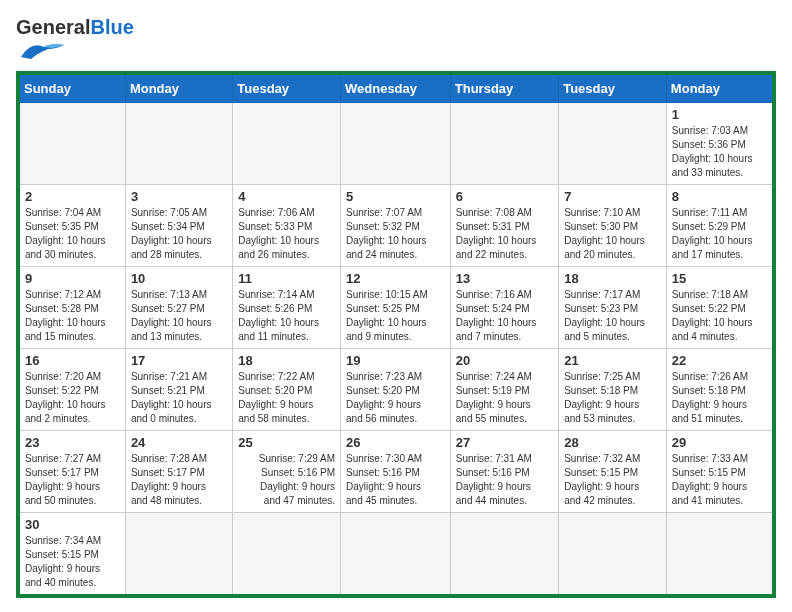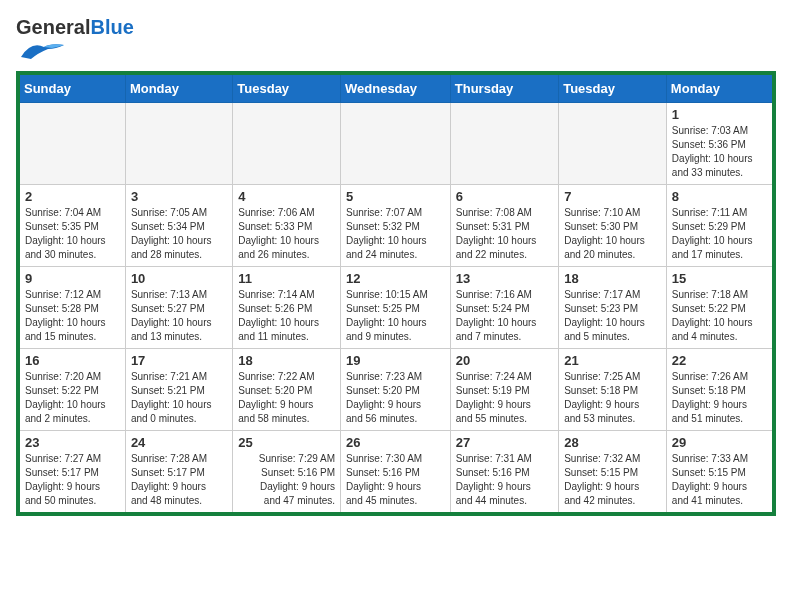--- a/index.html
+++ b/index.html
@@ -323,14 +323,29 @@
 and 42 minutes.</div>
         </td>
         <td>
           <span class="day-number">29</span>
           <div class="day-info" style="white-space: pre-line;">Sunrise: 7:33 AM
 Sunset: 5:15 PM
 Daylight: 9 hours
 and 41 minutes.</div>
         </td>
       </tr>
+      <tr class="last-row">
+        <td class="has-day">
+          <span class="day-number">30</span>
+          <div class="day-info" style="white-space: pre-line;">Sunrise: 7:34 AM
+Sunset: 5:15 PM
+Daylight: 9 hours
+and 40 minutes.</div>
+        </td>
+        <td class="empty"></td>
+        <td class="empty"></td>
+        <td class="empty"></td>
+        <td class="empty"></td>
+        <td class="empty"></td>
+        <td class="empty"></td>
+      </tr>
     </tbody>
 </table>
 
 </body></html>

